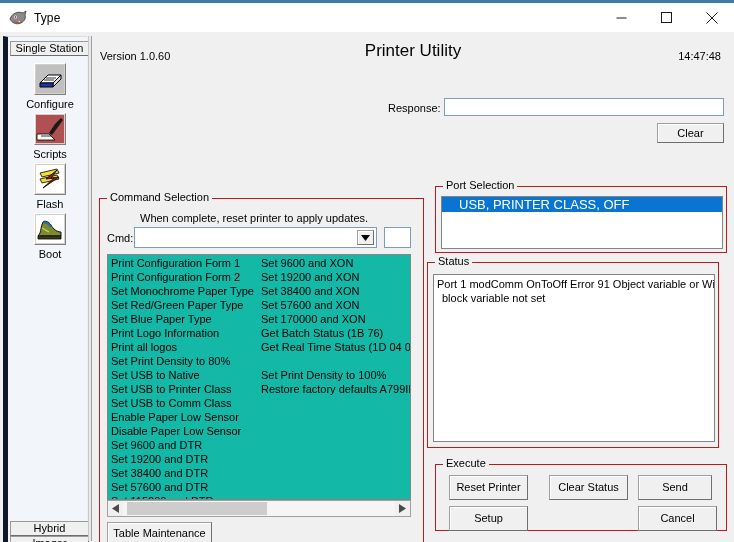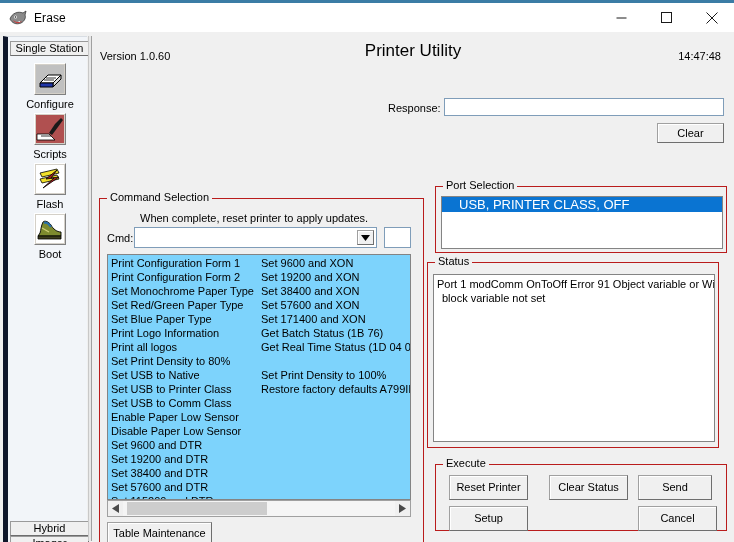--- a/index.html
+++ b/index.html
@@ -269,21 +269,21 @@
     background: #ffffff;
     border: 1px solid #7f9db9;
     box-sizing: border-box;
   }
 
   .cmd-list {
     position: absolute;
     left: 7px; top: 55px;
     width: 304px;
     height: 246px;
-    background: #7dd3fc;
+    background: #14b8a6;
     border: 1px solid #848484;
     box-sizing: border-box;
     overflow: hidden;
     padding-top: 1px;
   }
   .cmd-row {
     display: flex;
     height: 14px;
     line-height: 14px;
     font-size: 11px;
@@ -385,21 +385,21 @@
   <div class="titlebar">
     <div class="title-icon">
       <svg width="18" height="18" viewBox="0 0 18 18">
         <path d="M1 10 C3 4, 9 2, 14 4 L17 2 L16 6 C17 8, 16 12, 12 14 C7 16, 3 14, 1 10 Z" fill="#8a8a8a" stroke="#3a3a3a" stroke-width="0.8"></path>
         <path d="M4 11 C6 13, 10 14, 13 12 C11 15, 6 15, 4 11 Z" fill="#c94040"></path>
         <circle cx="6.5" cy="8" r="1.5" fill="#ffffff"></circle>
         <circle cx="6.5" cy="8" r="0.8" fill="#111111"></circle>
         <path d="M9 12 L11 12 L10.5 13.2 Z" fill="#ffffff"></path>
       </svg>
     </div>
-    <div class="title-text">Erase</div>
+    <div class="title-text">Type</div>
     <div class="win-buttons">
       <div class="win-btn">
         <svg width="11" height="11" viewBox="0 0 11 11">
             <line x1="0.5" y1="6" x2="10.5" y2="6" stroke="#1a1a1a" stroke-width="1"></line>
           </svg>
       </div>
       <div class="win-btn">
         <svg width="11" height="11" viewBox="0 0 11 11">
             <rect x="0.5" y="0.5" width="10" height="10" fill="none" stroke="#1a1a1a" stroke-width="1"></rect>
           </svg>
@@ -513,21 +513,21 @@
           <div class="cmd-row">
             <span class="cmd-col-a">Set Monochrome Paper Type</span>
             <span class="cmd-col-b">Set 38400 and XON</span>
           </div>
           <div class="cmd-row">
             <span class="cmd-col-a">Set Red/Green Paper Type</span>
             <span class="cmd-col-b">Set 57600 and XON</span>
           </div>
           <div class="cmd-row">
             <span class="cmd-col-a">Set Blue Paper Type</span>
-            <span class="cmd-col-b">Set 171400 and XON</span>
+            <span class="cmd-col-b">Set 170000 and XON</span>
           </div>
           <div class="cmd-row">
             <span class="cmd-col-a">Print Logo Information</span>
             <span class="cmd-col-b">Get Batch Status (1B 76)</span>
           </div>
           <div class="cmd-row">
             <span class="cmd-col-a">Print all logos</span>
             <span class="cmd-col-b">Get Real Time Status (1D 04 04)</span>
           </div>
           <div class="cmd-row">

